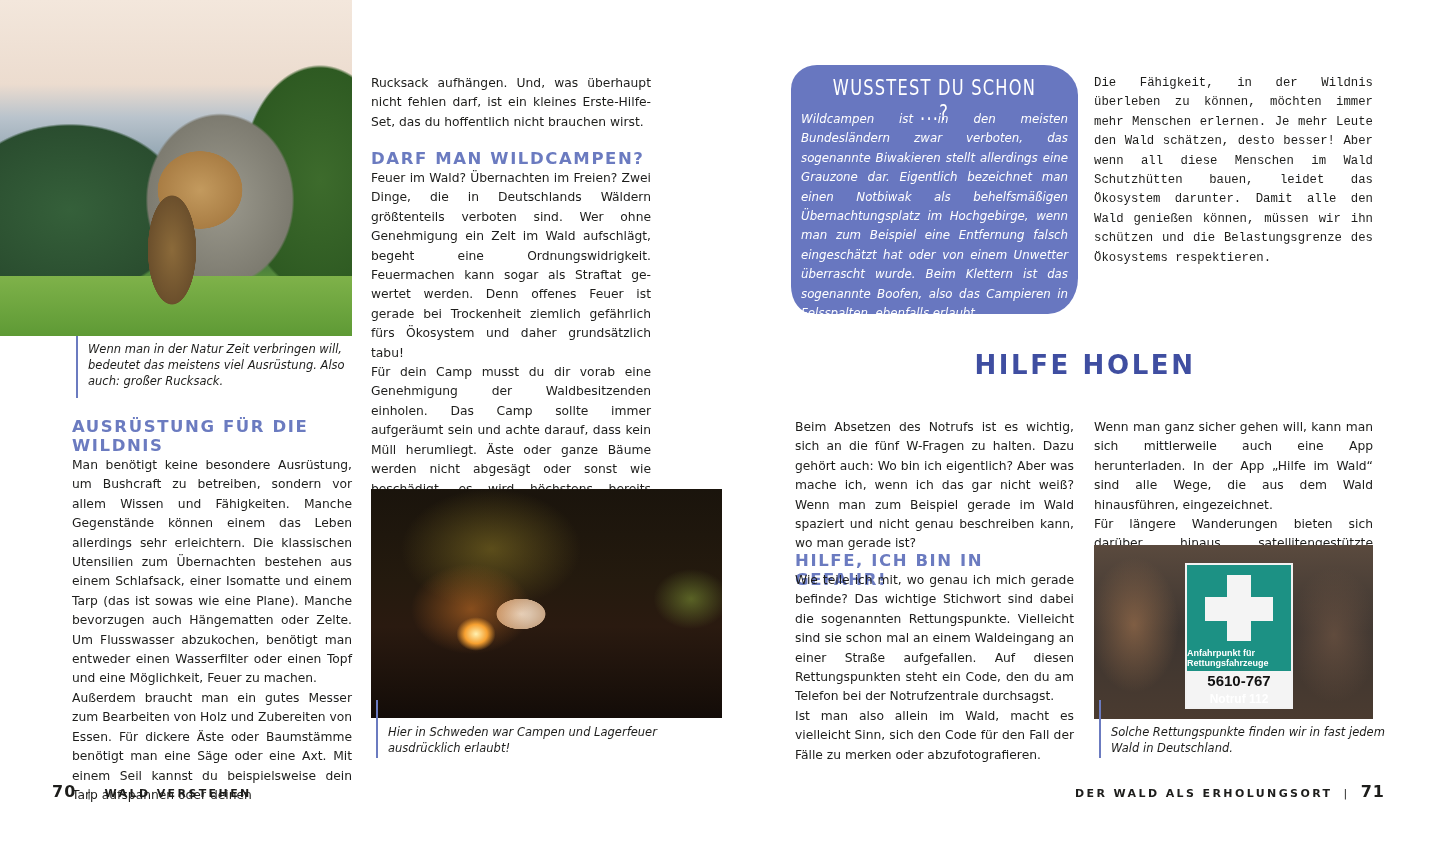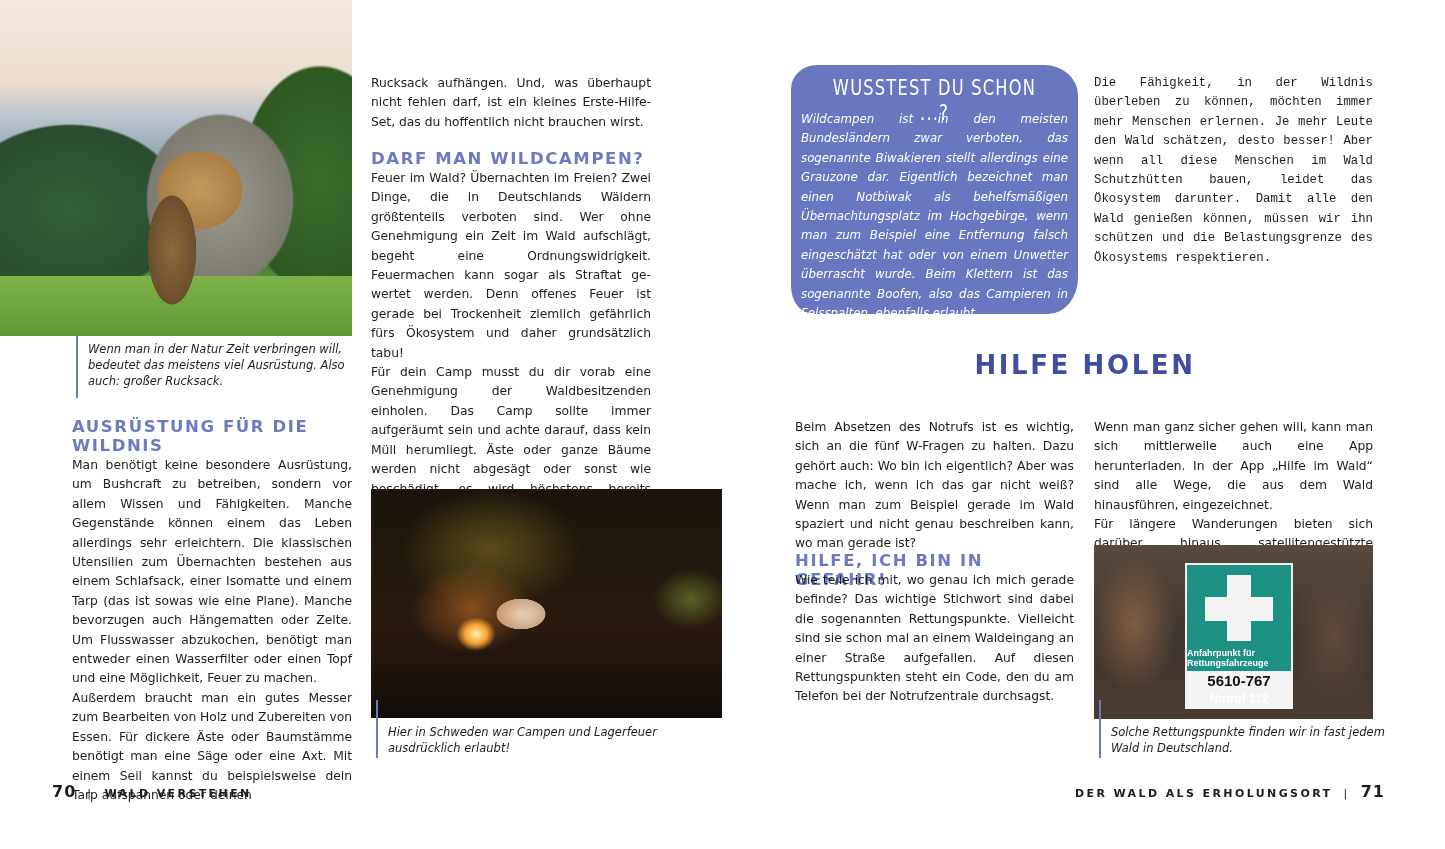--- a/index.html
+++ b/index.html
@@ -108,20 +108,21 @@
 </div>
 
 <div class="abs body-text" style="left:795px; top:418px; width:279px;">
   <p>Beim Absetzen des Notrufs ist es wichtig, sich an die fünf W-Fragen zu halten. Dazu gehört auch: Wo bin ich eigentlich? Aber was mache ich, wenn ich das gar nicht weiß? Wenn man zum Beispiel gerade im Wald spaziert und nicht genau beschreiben kann, wo man gerade ist?</p>
 </div>
 
 <div class="abs h2" style="left:795px; top:551px; width:285px;">Hilfe, ich bin in Gefahr!</div>
 
 <div class="abs body-text" style="left:795px; top:571px; width:279px;">
   <p>Wie teile ich mit, wo genau ich mich gerade be­finde? Das wichtige Stichwort sind dabei die soge­nannten Rettungspunkte. Vielleicht sind sie schon mal an einem Waldeingang an einer Straße auf­gefallen. Auf diesen Rettungspunkten steht ein Code, den du am Telefon bei der Notrufzentrale durchsagst.</p>
+  <p>Ist man also allein im Wald, macht es vielleicht Sinn, sich den Code für den Fall der Fälle zu mer­ken oder abzufotografieren.</p>
 </div>
 
 <div class="abs body-text" style="left:1094px; top:418px; width:279px;">
   <p>Wenn man ganz sicher gehen will, kann man sich mittlerweile auch eine App herunterladen. In der App „Hilfe im Wald“ sind alle Wege, die aus dem Wald hinausführen, eingezeichnet.</p>
   <p>Für längere Wanderungen bieten sich darüber hinaus satellitengestützte Notrufsysteme an, die</p>
 </div>
 
 <div class="abs photo-sign">
   <div class="sign">
     <div class="cross-v"></div>

